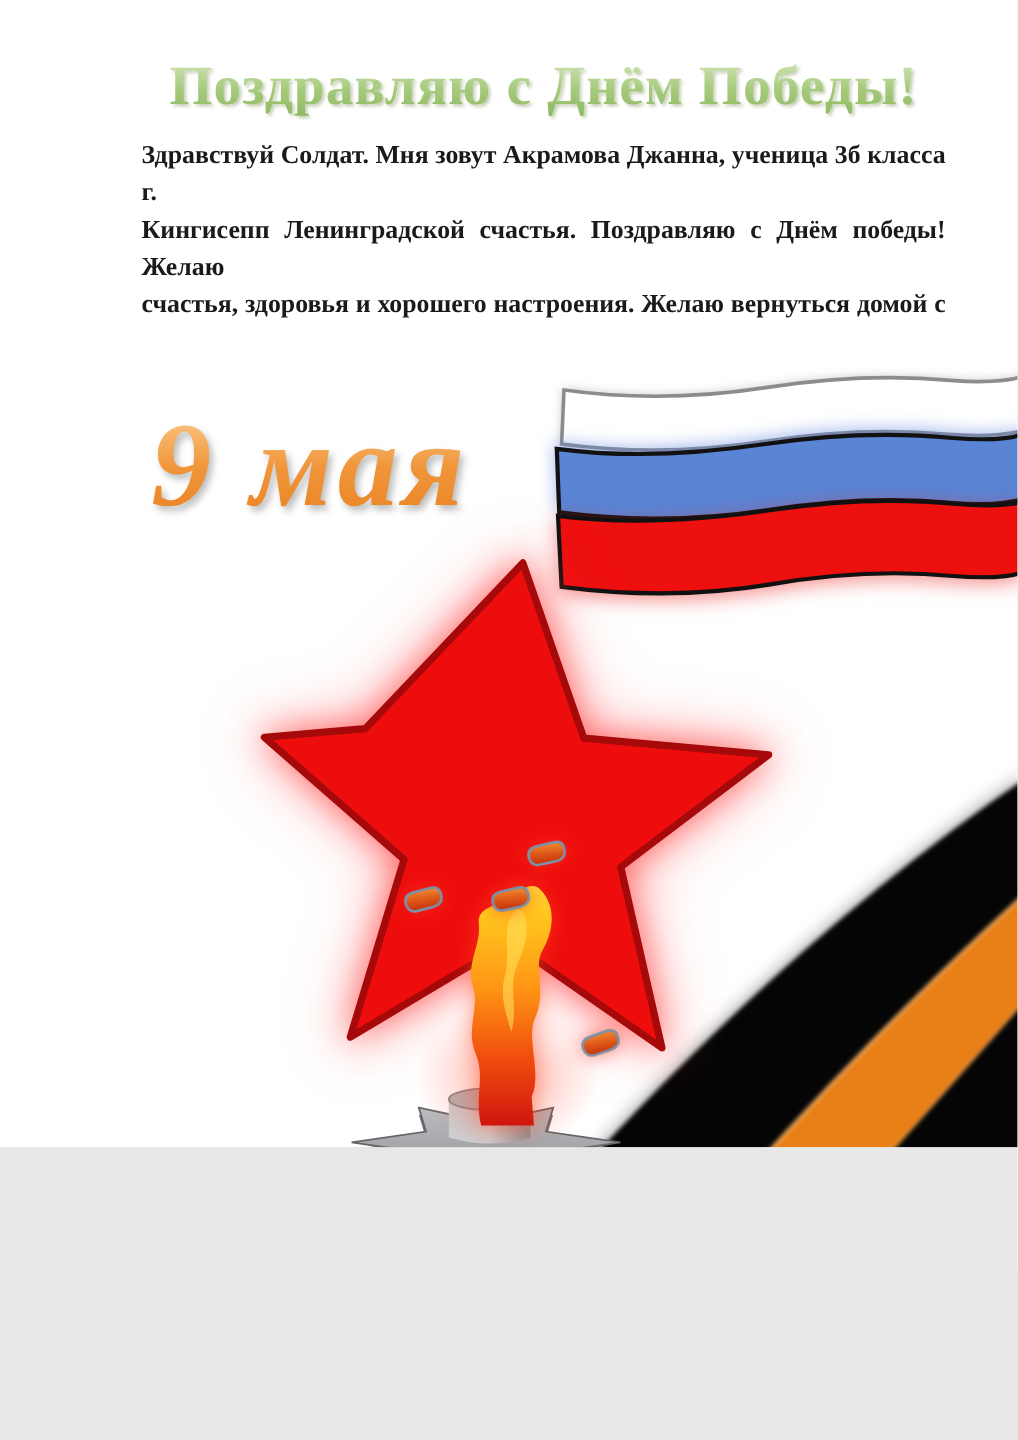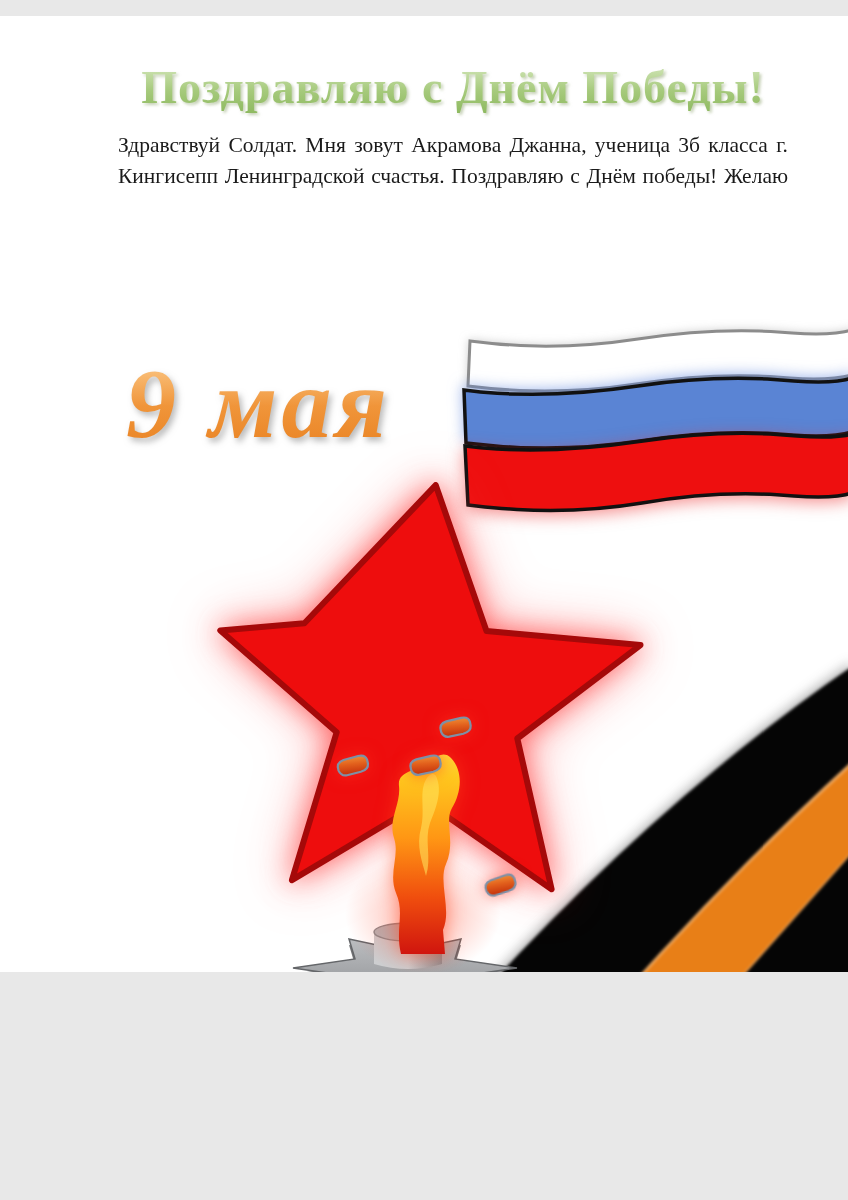--- a/index.html
+++ b/index.html
@@ -1,36 +1,36 @@
 <!DOCTYPE html>
 <html style="--title-green: #a6ca7c; --title-green-light: #d3e6ba; --title-green-dark: #8cb85e; --date-orange: #f0953a; --date-orange-light: #ffd9a0; --date-orange-dark: #e87f1e; --text-black: #1a1a1a; --flag-white: #ffffff; --flag-white-outline: #8c8c8c; --flag-blue: #5a84d4; --flag-red: #ee0f0f; --flag-outline: #111111; --star-red: #ee0d0d; --star-edge: #a50909; --flame-yellow: #ffe860; --flame-gold: #ffc81e; --flame-orange: #ff9614; --flame-deep: #f04e0e; --flame-red: #cc0e0e; --spark-outline: #7e90a6; --spark-orange: #f49a3c; --spark-red: #c02808; --base-gray-light: #bdbfc2; --base-gray: #8f9194; --base-gray-dark: #6b6d70; --base-outline: #646669; --cyl-light: #cdced0; --cyl-dark: #8d8f92; --cyl-top: #b5b7ba; --ribbon-black: #050505; --ribbon-orange: #e87f17; --ribbon-orange-light: #f6b26b;"><head>
 <meta charset="utf-8">
 <style>
   html,body { margin:0; padding:0; background:#e8e8e8; }
   .page {
-    position:relative; width:848px; height:956px; margin:16px auto;
+    position:relative; width:848px; height:956px; margin:0 auto;
     background:#ffffff; overflow:hidden;
     font-family:"Liberation Serif", serif;
   }
   
   .title {
     position:absolute; left:118px; top:46px; width:670px;
     text-align:center; font-weight:bold; font-size:46px; letter-spacing:1px;
     line-height:1.15; white-space:nowrap;
     background:linear-gradient(180deg, var(--title-green-light) 4%, var(--title-green) 54%, var(--title-green-dark) 100%);
     -webkit-background-clip:text; background-clip:text;
     color:transparent; -webkit-text-fill-color:transparent;
     filter:drop-shadow(2px 2px 1.5px rgba(150,170,120,0.55));
   }
   
   .letter {
     position:absolute; left:118px; top:114px; width:670px;
     font-size:21.5px; line-height:31px; color:var(--text-black);
   }
-  .letter .jline { text-align:justify; text-align-last:justify; }
+  .letter .jline { text-align:justify; text-align-last:justify;font-weight:bold; }
   .letter .lline { text-align:left; }
   
   .date-9may {
     position:absolute; left:126px; top:330px;
     font-size:100px; font-weight:bold; font-style:italic; letter-spacing:4px;
     background:linear-gradient(180deg, var(--date-orange-light) 0%, var(--date-orange) 52%, var(--date-orange-dark) 100%);
     -webkit-background-clip:text; background-clip:text;
     color:transparent; -webkit-text-fill-color:transparent;
     filter:drop-shadow(3px 4px 3px rgba(120,120,120,0.5));
     white-space:nowrap;
@@ -130,17 +130,18 @@
       <use href="#spark" transform="translate(407,739) rotate(-4)"></use>
       <use href="#spark" transform="translate(481,861) rotate(-10)"></use>
     </g>
   </svg>
 
   <div class="title">Поздравляю с Днём Победы!</div>
 
   <div class="letter">
     <div class="jline">Здравствуй Солдат.  Мня зовут  Акрамова  Джанна, ученица 3б класса г.</div>
     <div class="jline">Кингисепп Ленинградской счастья.  Поздравляю с Днём  победы!  Желаю</div>
+    <div class="jline">счастья,  здоровья и хорошего настроения. Желаю вернуться домой с</div>
   </div>
 
   <div class="date-9may">9 мая</div>
 
 </div>
 
 </body></html>

